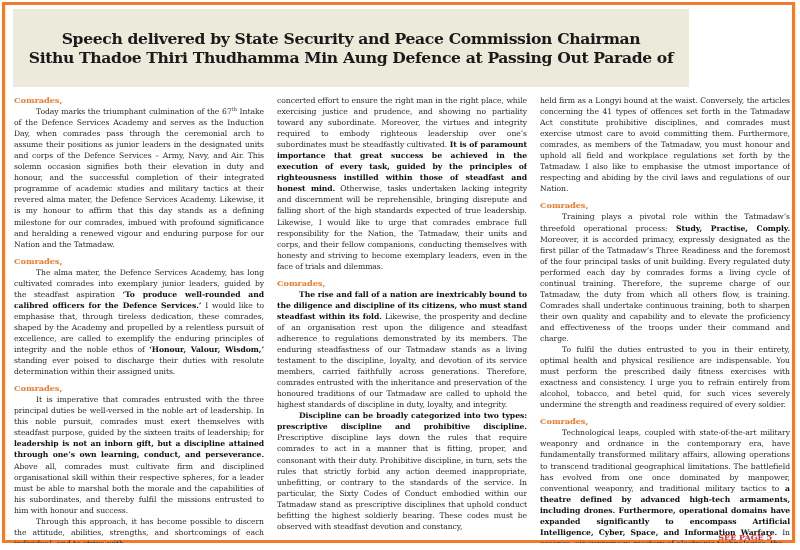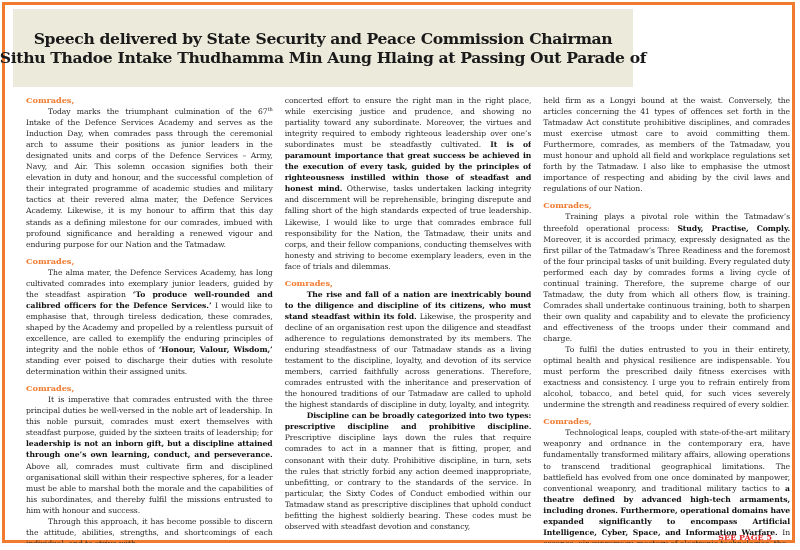--- a/index.html
+++ b/index.html
@@ -2,37 +2,37 @@
 <html><head>
 <meta charset="utf-8">
 <style>
   html, body { margin:0; padding:0; }
   body { width:800px; height:550px; background:#ffffff; overflow:hidden; position:relative; }
   .frame {
     position:absolute; left:2px; top:2px; width:793px; height:541px;
     border:3px solid #f07a2e; box-sizing:border-box; background:#fff;
   }
   .title-box {
-    position:absolute; left:13px; top:9px; width:620px; height:78px;
+    position:absolute; left:13px; top:9px; width:676px; height:78px;
     background:#ecebdb;
     display:flex; flex-direction:column; align-items:center; justify-content:center;
   }
   .title-line {
     font-family:"DejaVu Serif", serif; font-weight:bold; font-size:15.6px; line-height:19px;
     color:#1a1a1a; text-align:center; white-space:nowrap; letter-spacing:-0.35px;
   }
   .title-line sup { font-size:9px; vertical-align:6px; line-height:0; }
   .columns {
     position:absolute; left:14px; top:95px; width:776px; height:450px;
     display:flex; justify-content:space-between;
   }
   .col {
     width:250px; height:448px; overflow:hidden;
     font-family:"DejaVu Serif", serif; font-size:7.65px; line-height:11.05px; color:#2a2a2a;
-    text-align:justify; letter-spacing:-0.05px;margin-left:12px;
+    text-align:justify; letter-spacing:-0.05px;
   }
   .col p { margin:0; text-indent:22px; hyphens:manual; }
   .col p.cont { text-indent:0; }
   .col .heading {
     color:#f07a2e; font-weight:bold; font-size:8.2px; line-height:11.05px; margin-top:6px;
     text-indent:0;
   }
   .col .heading.first { margin-top:0; }
   .col b { color:#111; }
   .col sup { font-size:5px; vertical-align:3px; line-height:0; }
@@ -41,21 +41,21 @@
     font-family:"DejaVu Serif", serif; font-weight:bold; font-size:8px; color:#e0282a;
   }
 </style>
 </head>
 <body>
 
 <div class="frame"></div>
 
 <div class="title-box">
   <div class="title-line">Speech delivered by State Security and Peace Commission Chairman</div>
-  <div class="title-line">Sithu Thadoe Intake Thudhamma Min Aung Hlaing at Passing Out Parade of</div>
+  <div class="title-line">Sithu Thadoe Thiri Thudhamma Min Aung Defence at Passing Out Parade of</div>
 </div>
 
 <div class="columns">
 
   <div class="col">
     <p class="heading first">Comrades,</p>
     <p><span>Today marks the triumphant culmination of the 67</span><sup>th</sup><span> Intake of the Defence Services Academy and serves as the Induction Day, when comrades pass through the ceremonial arch to assume their positions as junior leaders in the designated units and corps of the Defence Services – Army, Navy, and Air. This solemn occasion signifies both their elevation in duty and honour, and the successful completion of their integrated programme of academic studies and military tactics at their revered alma mater, the Defence Services Academy. Likewise, it is my honour to affirm that this day stands as a defining milestone for our comrades, imbued with profound significance and heralding a renewed vigour and enduring purpose for our Nation and the Tatmadaw.</span></p>
     <p class="heading">Comrades,</p>
     <p><span>The alma mater, the Defence Services Academy, has long cultivated comrades into exemplary junior leaders, guided by the steadfast aspiration </span><b>‘To produce well-rounded and calibred officers for the Defence Services.’</b><span> I would like to emphasise that, through tireless dedication, these comrades, shaped by the Academy and propelled by a relentless pursuit of excellence, are called to exemplify the enduring principles of integrity and the noble ethos of </span><b>‘Honour, Valour, Wisdom,’</b><span> standing ever poised to discharge their duties with resolute determination within their assigned units.</span></p>
     <p class="heading">Comrades,</p>

